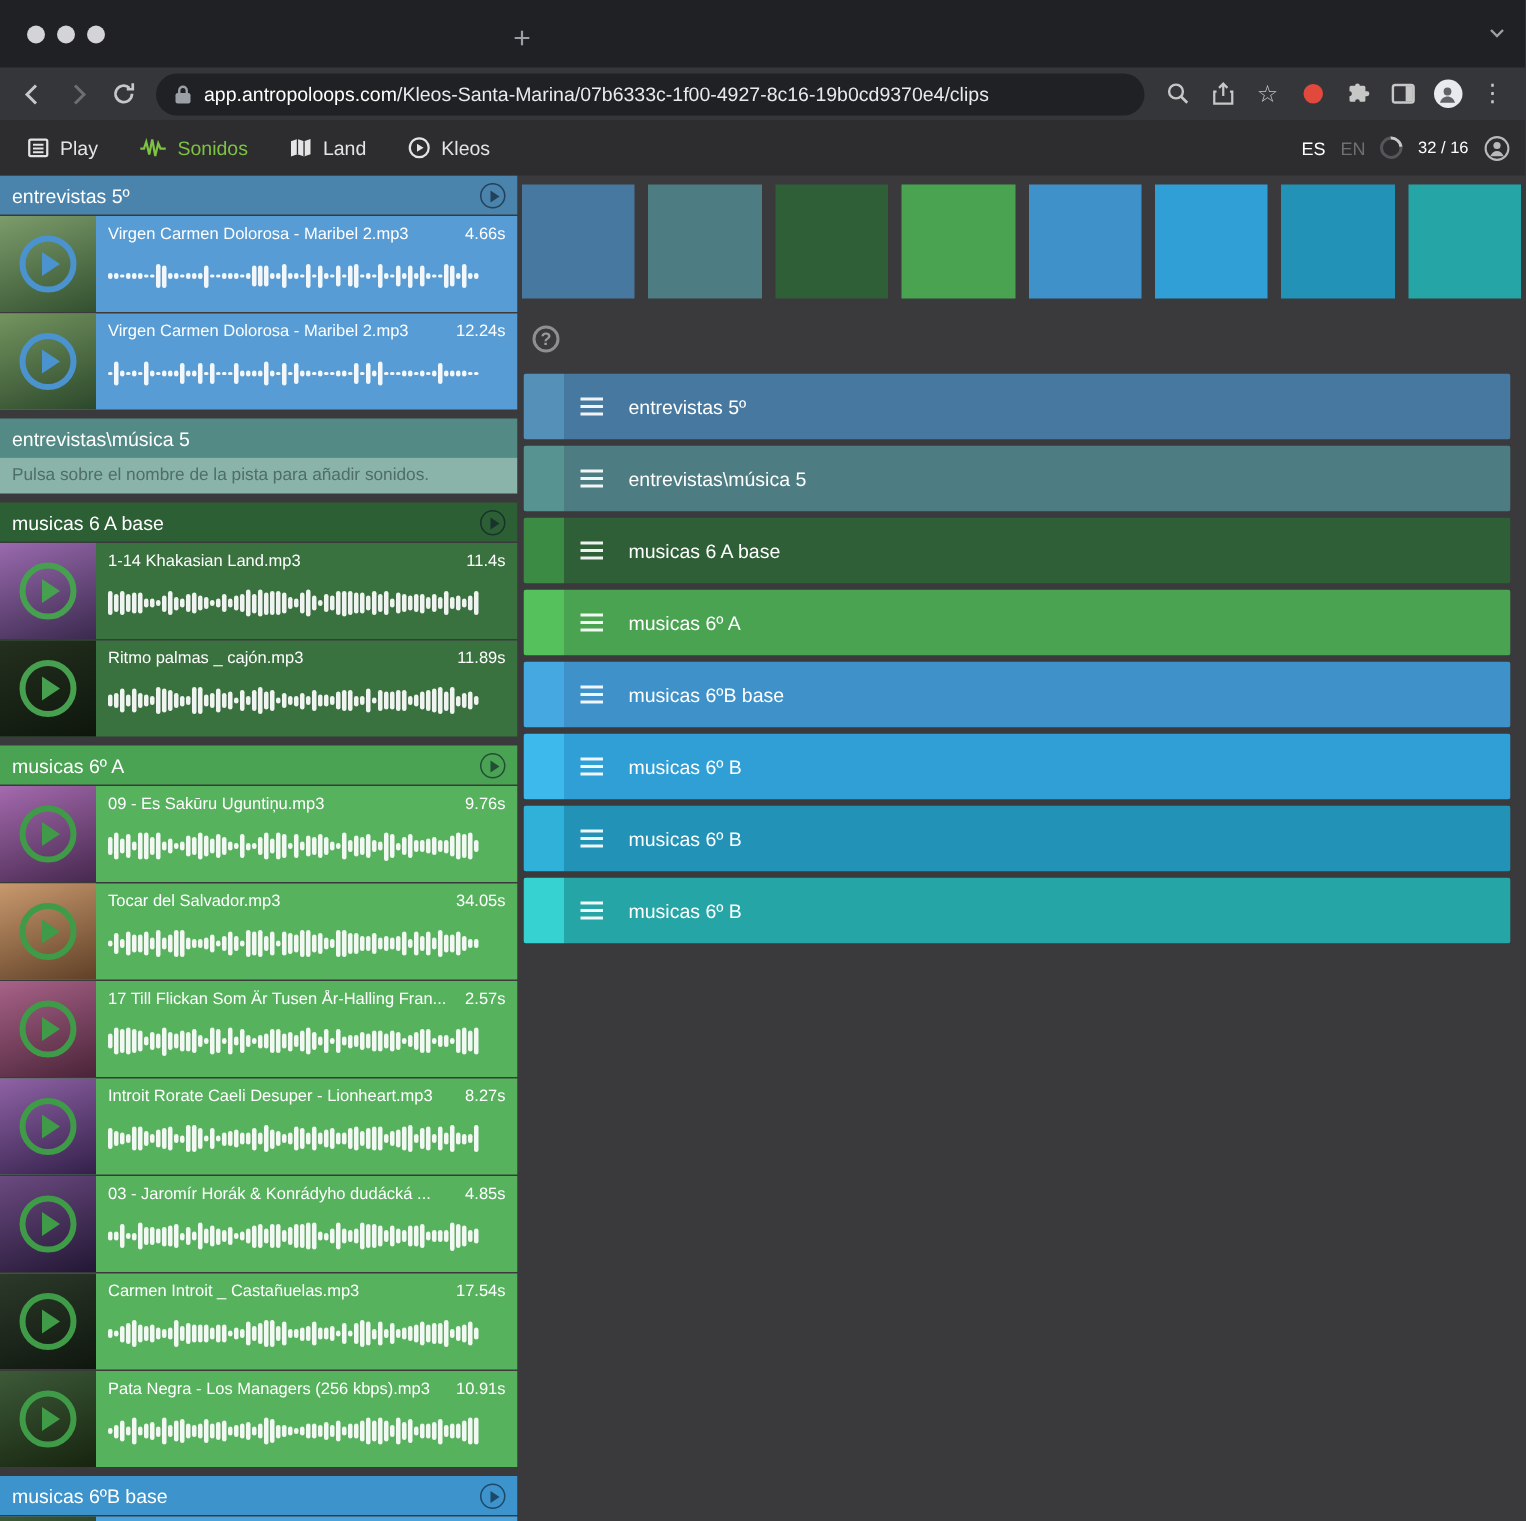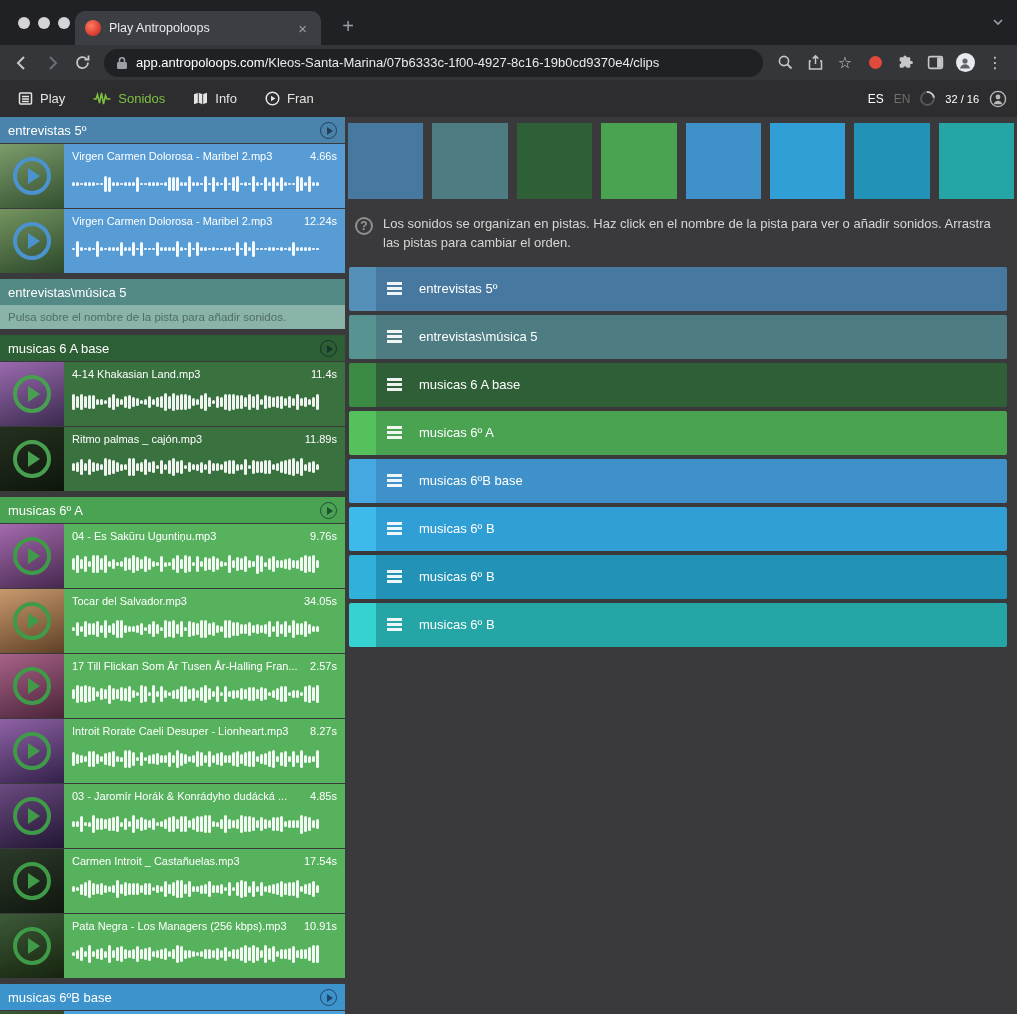--- a/index.html
+++ b/index.html
@@ -95,25 +95,20 @@
 </head>
 <body>
 
 <div class="stage">
 
   <div class="tabbar">
     <div class="traffic">
       <span class="tl"></span>
       <span class="tl"></span>
       <span class="tl"></span>
-    </div>
-    <div class="tab">
-      <span class="favicon"></span>
-      <span class="tab-title">Play Antropoloops</span>
-      <span class="tab-close">×</span>
     </div>
     <div class="newtab">+</div>
     <div class="tabchev">
       <svg width="14" height="14" viewBox="0 0 14 14">
           <path d="M3 5 l4 4 4-4" stroke="#9aa0a6" stroke-width="1.6" fill="none"></path>
         </svg>
     </div>
   </div>
 
   <div class="toolbar">
@@ -191,28 +186,28 @@
         <svg width="18" height="15" viewBox="0 0 18 15">
             <path class="stroke" d="M0.5 8 h2.5 l1.5-4.5 L6.5 12 L8.5 2 L10.5 13 L12.5 4.5 L14 8 h3.5" stroke-width="1.5" fill="none"></path>
           </svg>
         <span>Sonidos</span>
       </span>
       <span class="nav-item">
         <svg width="15" height="15" viewBox="0 0 15 15">
             <path class="fill" d="M1 3.2 L5.3 1.7 L9.7 3.2 L14 1.7 V11.8 L9.7 13.3 L5.3 11.8 L1 13.3 Z M5.3 1.7 V11.8 M9.7 3.2 V13.3"></path>
             <path d="M5.3 1.7 V11.8 M9.7 3.2 V13.3" stroke="#2d2d2f" stroke-width="0.9" fill="none"></path>
           </svg>
-        <span>Info</span>
+        <span>Land</span>
       </span>
       <span class="nav-item">
         <svg width="15" height="15" viewBox="0 0 15 15">
             <circle class="stroke" cx="7.5" cy="7.5" r="6.3" fill="none" stroke-width="1.5"></circle>
             <path class="fill" d="M6 4.8 L10.4 7.5 L6 10.2 Z"></path>
           </svg>
-        <span>Fran</span>
+        <span>Kleos</span>
       </span>
     </nav>
     <div class="hdr-right">
       <span class="lang-es">ES</span>
       <span class="lang-en">EN</span>
       <span class="spinner"></span>
       <span class="counter">32 / 16</span>
       <svg width="18" height="18" viewBox="0 0 18 18">
           <circle cx="9" cy="9" r="7.6" stroke="#b9b9b9" stroke-width="1.4" fill="none"></circle>
           <circle cx="9" cy="7" r="2.4" fill="#b9b9b9"></circle>
@@ -396,21 +391,21 @@
       <span class="sec-play"></span>
     </div>
 
     <div>
             <div class="clip" style="background: rgb(57, 113, 63);">
     <div class="thumb" style="background: linear-gradient(160deg, rgb(154, 106, 174), rgb(58, 42, 78));">
       <span class="thumb-ring" style="--ring: #47a04f;"></span>
     </div>
     <div class="clip-body">
       <div class="clip-top">
-        <span class="clip-name">4-14 Khakasian Land.mp3</span>
+        <span class="clip-name">1-14 Khakasian Land.mp3</span>
         <span class="clip-dur">11.4s</span>
       </div>
       <div class="wave">
                   <i style="height: 15.5px;"></i>
                   <i style="height: 12.1px;"></i>
                   <i style="height: 16.9px;"></i>
                   <i style="height: 12.6px;"></i>
                   <i style="height: 13.9px;"></i>
                   <i style="height: 14.8px;"></i>
                   <i style="height: 6.4px;"></i>
@@ -555,21 +550,21 @@
       <span class="sec-play"></span>
     </div>
 
     <div>
             <div class="clip" style="background: rgb(87, 178, 94);">
     <div class="thumb" style="background: linear-gradient(160deg, rgb(164, 106, 174), rgb(70, 40, 78));">
       <span class="thumb-ring" style="--ring: #3f9b47;"></span>
     </div>
     <div class="clip-body">
       <div class="clip-top">
-        <span class="clip-name">04 - Es Sakūru Uguntiņu.mp3</span>
+        <span class="clip-name">09 - Es Sakūru Uguntiņu.mp3</span>
         <span class="clip-dur">9.76s</span>
       </div>
       <div class="wave">
                   <i style="height: 11.1px;"></i>
                   <i style="height: 18.9px;"></i>
                   <i style="height: 9.8px;"></i>
                   <i style="height: 16.2px;"></i>
                   <i style="height: 6.3px;"></i>
                   <i style="height: 18.9px;"></i>
                   <i style="height: 17.2px;"></i>
@@ -1108,21 +1103,20 @@
           <div class="swatch" style="background: rgb(77, 124, 130);"></div>
           <div class="swatch" style="background: rgb(46, 95, 54);"></div>
           <div class="swatch" style="background: rgb(73, 163, 81);"></div>
           <div class="swatch" style="background: rgb(62, 146, 201);"></div>
           <div class="swatch" style="background: rgb(47, 159, 214);"></div>
           <div class="swatch" style="background: rgb(34, 146, 182);"></div>
           <div class="swatch" style="background: rgb(38, 165, 167);"></div>
         </div>
       <div class="help">
         <span class="help-icon">?</span>
-        <p>Los sonidos se organizan en pistas. Haz click en el nombre de la pista para ver o añadir sonidos. Arrastra las pistas para cambiar el orden.</p>
       </div>
       <div class="trackrows" id="trackrows">
           <div class="trackrow">
     <div class="tr-accent" style="background: rgb(85, 144, 185);"></div>
     <div class="tr-body" style="background: rgb(71, 120, 159);">
       <span class="tr-grip">
                 <i></i>
                 <i></i>
                 <i></i>
               </span>

